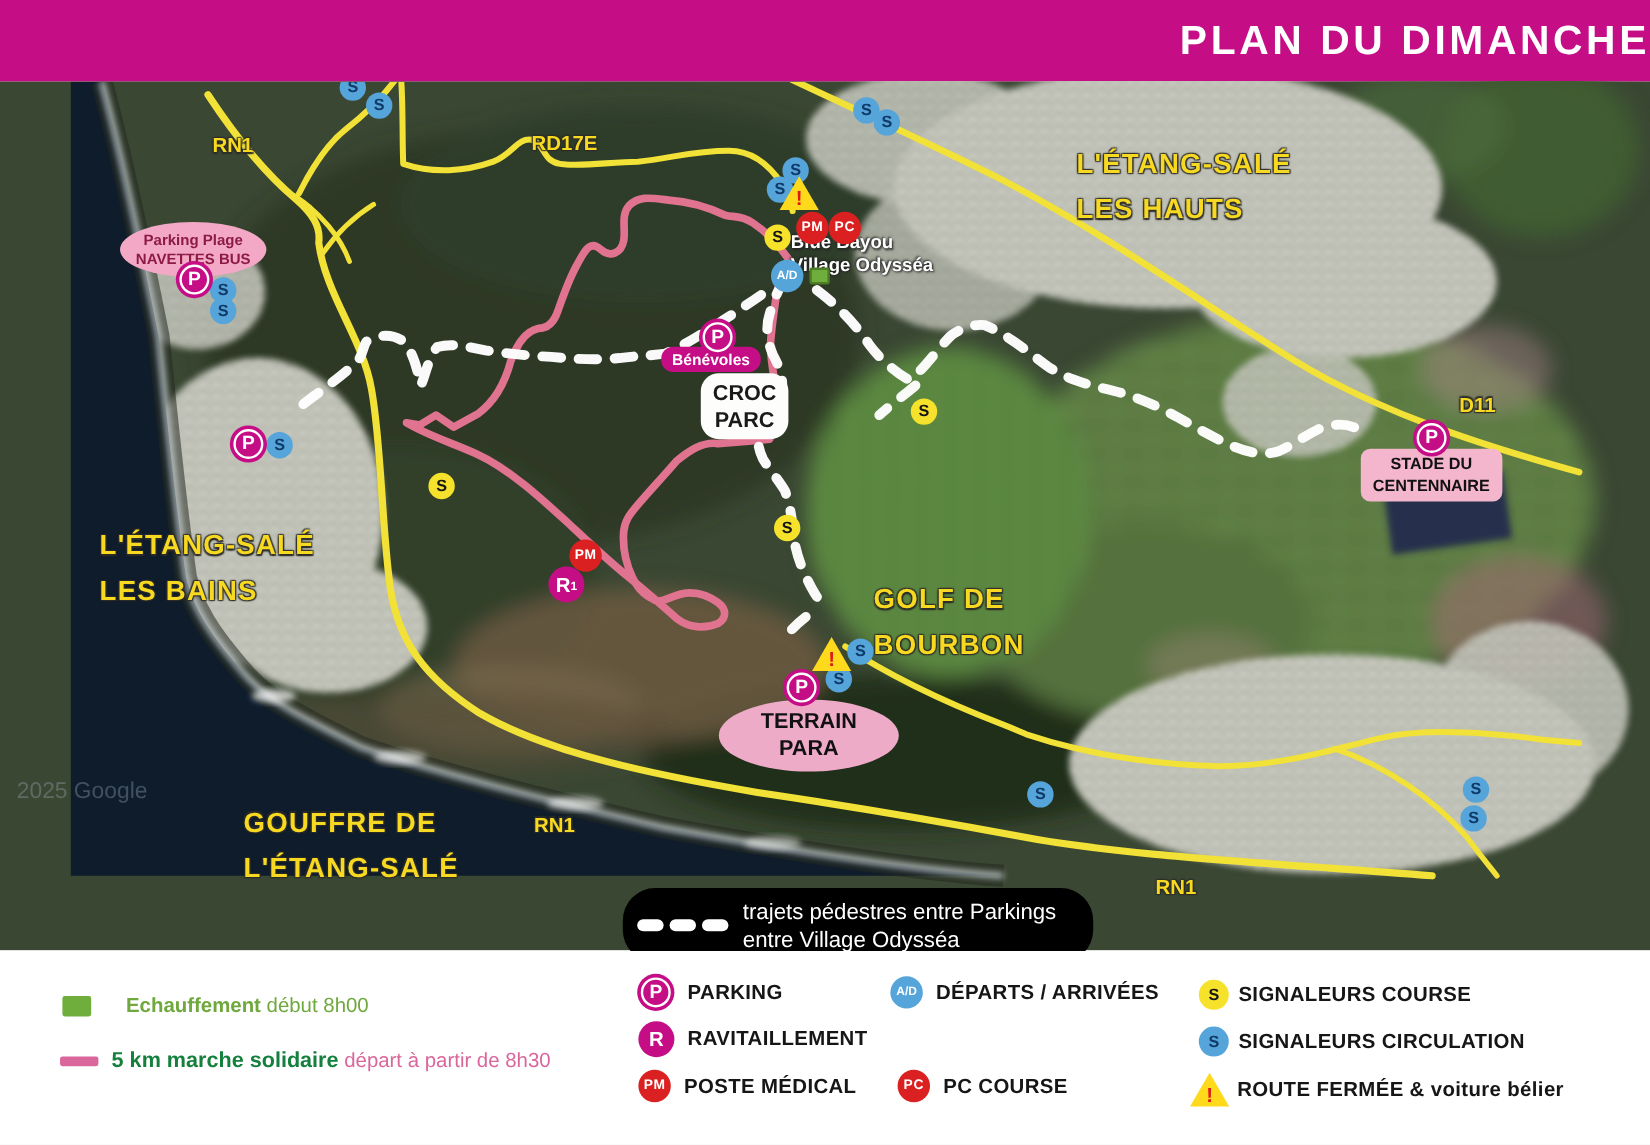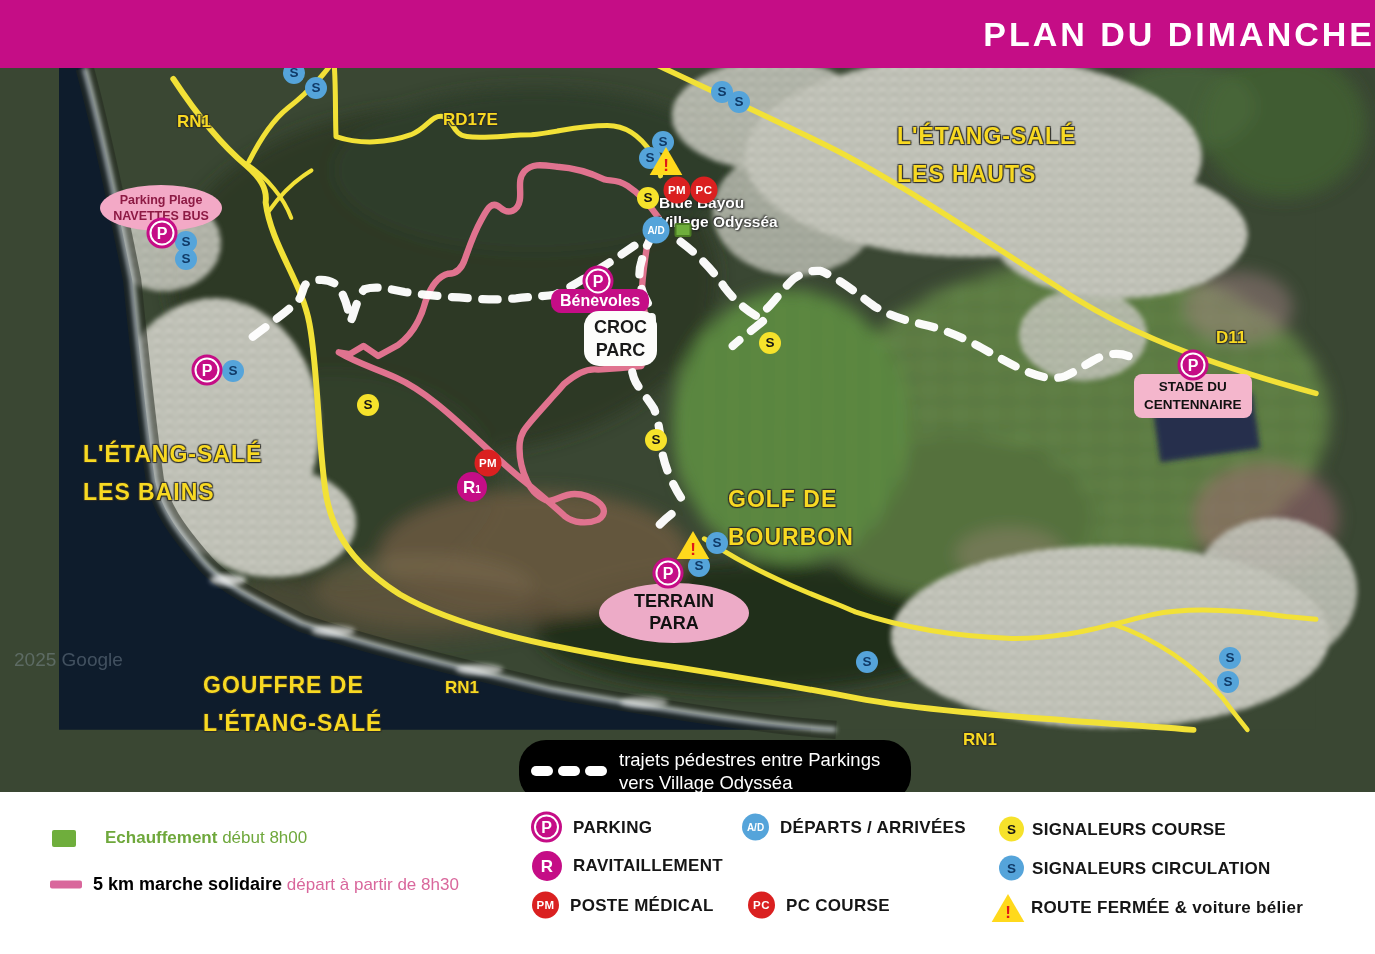--- a/index.html
+++ b/index.html
@@ -33,42 +33,42 @@
   .lbl-road,.lbl-area{position:absolute;color:#f8d922;font-weight:bold;z-index:25;white-space:pre;
       text-shadow:1px 1px 1px rgba(45,45,40,.95),-1px -1px 1px rgba(45,45,40,.85),1px -1px 1px rgba(45,45,40,.85),-1px 1px 1px rgba(45,45,40,.85);}
   .lbl-road{font-size:17px;}
   .lbl-area{font-size:23px;letter-spacing:1px;line-height:1.65;}
   .poi{position:absolute;z-index:28;text-align:center;}
   .poi-parking-plage{left:100px;top:117px;width:122px;height:46px;background:#f3a9c6;
       border-radius:50%;color:#8d1a44;font-weight:bold;font-size:12.5px;line-height:1.3;
       display:flex;flex-direction:column;justify-content:center;}
   .poi-blue-bayou{left:659px;top:126px;color:#fff;font-weight:bold;font-size:15.5px;line-height:1.2;
       text-align:left;text-shadow:1px 1px 2px #222,-1px -1px 2px #222;}
-  .poi-benevoles{left:551px;top:221px;background:#c50d86;color:#fff;font-weight:bold;font-size:16px;
+  .poi-benevoles{left:551px;top:221px;background:#c50d86;color:#fff;font-weight:bold;font-size:13px;
       padding:3px 9px;border-radius:10px;}
   .poi-croc-parc{left:584px;top:243px;background:#fdfdfb;color:#1a1a1a;font-weight:bold;font-size:18px;
       padding:5px 10px;border-radius:15px;line-height:1.25;}
   .poi-terrain-para{left:599px;top:515px;width:150px;height:60px;background:#edabc7;border-radius:50%;
       color:#111;font-weight:bold;font-size:18px;line-height:1.2;
       display:flex;flex-direction:column;justify-content:center;}
   .poi-stade{left:1134px;top:306px;background:#f4b6cc;border-radius:8px;color:#111;
       font-weight:bold;font-size:13.5px;line-height:1.35;padding:4px 10px;}
   .note{position:absolute;left:519px;top:672px;width:392px;background:#000;border-radius:27px;
       color:#fff;display:flex;align-items:center;gap:12px;padding:8px 14px 8px 12px;z-index:35;}
   .note-dashes{display:flex;gap:5px;flex:0 0 auto;}
   .note-dashes i{display:block;width:22px;height:10px;background:#fff;border-radius:5px;}
   .note-text{font-size:18.5px;line-height:1.25;}
   .watermark{position:absolute;left:14px;top:545px;color:rgba(150,165,180,.38);font-size:19px;z-index:5;margin-top:36px;}
   
   .legend{position:absolute;left:0;top:792px;width:1375px;height:180px;background:#fff;}
   .lg-row{position:absolute;display:flex;align-items:center;gap:11px;transform:translateY(-50%);}
   .lg-label{font-size:17px;font-weight:bold;color:#161616;letter-spacing:.3px;white-space:pre;}
   .lg-green-b{color:#6fa83c;font-weight:bold;font-size:17px;}
   .lg-green-r{color:#6fa83c;font-size:17px;}
-  .lg-pink-b{color:#000000;font-weight:bold;font-size:18px;}
+  .lg-pink-b{color:#15803d;font-weight:bold;font-size:18px;}
   .lg-pink-r{color:#d9679c;font-size:17px;}
   .sw-green{width:24px;height:17px;background:#6fae3c;border-radius:2px;}
   .sw-pink{width:32px;height:8px;background:#d9679c;border-radius:2px;}
   .mk.inline{position:relative;transform:none;flex:0 0 auto;}
 </style>
 </head>
 <body>
 
 <div class="stage">
 
@@ -195,21 +195,21 @@
     </div>
 
     <div class="note">
       <span class="note-dashes">
           <i></i>
           <i></i>
           <i></i>
         </span>
       <span class="note-text">
         <span>trajets pédestres entre Parkings</span><br>
-        <span>vers Village Odysséa</span>
+        <span>entre Village Odysséa</span>
       </span>
     </div>
   <span class="mk mk-sb" style="left: 294px; top: 5px;">S</span>
       <span class="mk mk-sb" style="left: 316px; top: 20px;">S</span>
       <span class="mk mk-sb" style="left: 722px; top: 24px;">S</span>
       <span class="mk mk-sb" style="left: 739px; top: 34px;">S</span>
       <span class="mk mk-sb" style="left: 663px; top: 74px;">S</span>
       <span class="mk mk-sb" style="left: 650px; top: 90px;">S</span>
       <span class="mk mk-sb" style="left: 186px; top: 174px;">S</span>
       <span class="mk mk-sb" style="left: 186px; top: 191px;">S</span>

